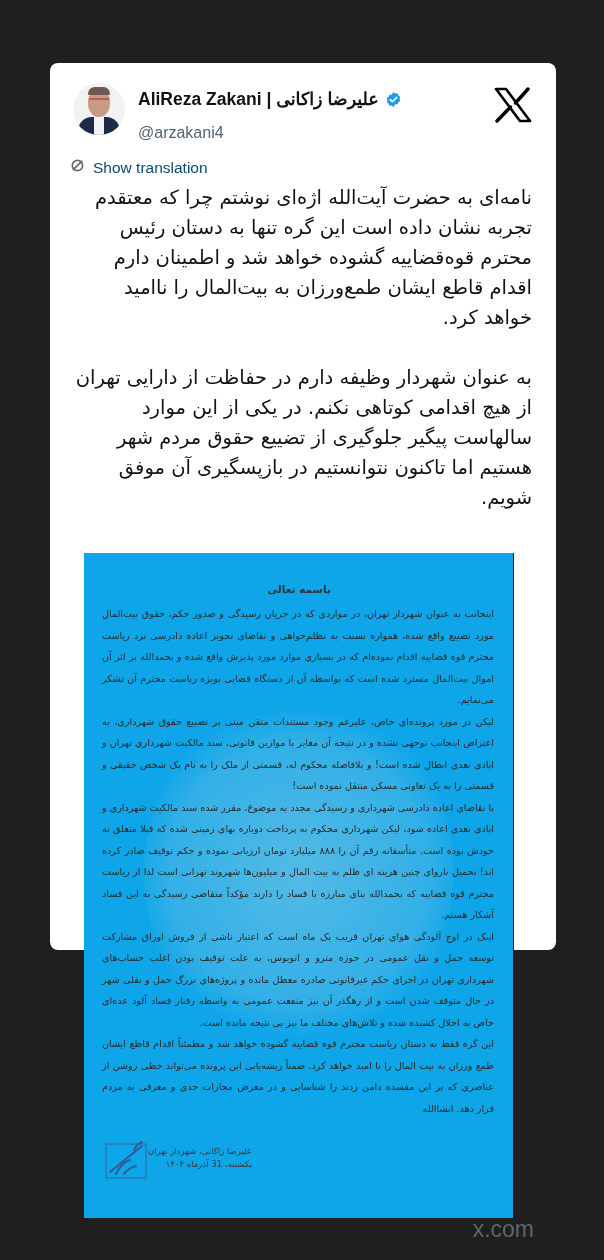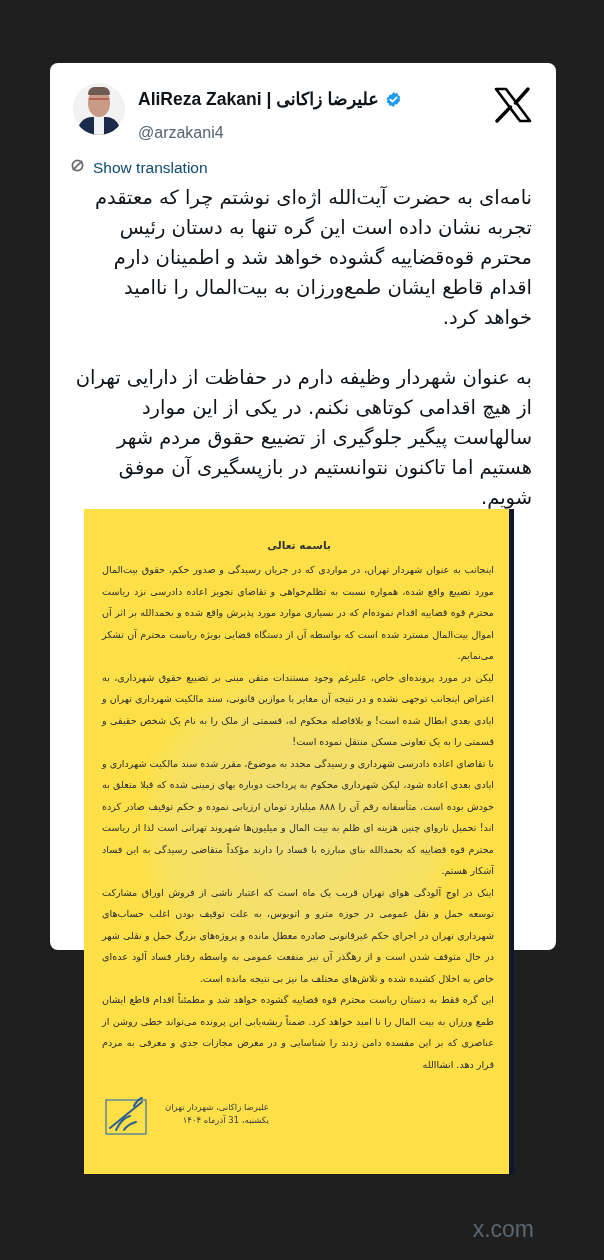--- a/index.html
+++ b/index.html
@@ -74,24 +74,24 @@
   
   .tweet-text {
     position: absolute; left: 20px; top: 120px; width: 462px;
     direction: rtl; text-align: right;
     font-family: "DejaVu Sans", sans-serif;
     font-size: 19.5px; line-height: 30px; color: #0f1419;
   }
   .tweet-text p { margin-bottom: 30px; }
   
   .doc {
-    position: absolute; left: 34px; top: 446px;
+    position: absolute; left: 34px; top: 490px;
     width: 430px; height: 665px;
-    background: #fde047;
-    border-right: 5px solid #0f172a;
+    background: #0ea5e9;
+    border-right: 1px solid #0f172a;
     overflow: hidden;
   }
   .watermark {
     position: absolute; left: 60px; top: 140px;
     width: 310px; height: 360px;
     border-radius: 50%;
     background: radial-gradient(circle, rgba(215,225,222,.35) 0%, rgba(215,225,222,.18) 55%, rgba(255,255,255,0) 70%);
   }
   .doc-heading {
     position: absolute; left: 0; top: 30px; width: 430px;
@@ -99,21 +99,21 @@
     font-size: 10.5px; font-weight: bold; color: #333;
   }
   .doc-body {
     position: absolute; left: 18px; top: 50px; width: 392px;
     direction: rtl; text-align: justify; text-align-last: right;
     font-size: 9.6px; line-height: 21.5px; color: #2a2a2a;
   }
   .doc-body p { margin: 0; }
   .signature {
     position: absolute; left: 20px; top: 583px;
-    display: flex; align-items: center; gap: 17px;
+    display: flex; align-items: center; gap: 0;
   }
   .seal { width: 44px; height: 44px; }
   .sig-text {
     direction: rtl; text-align: right;
     font-size: 8.5px; line-height: 13px; color: #3b3b3b;
   }
   .footer-domain {
     position: absolute; right: 22px; top: 1153px;
     font-family: "Liberation Sans", sans-serif;
     font-size: 23px; color: #5b6770;

